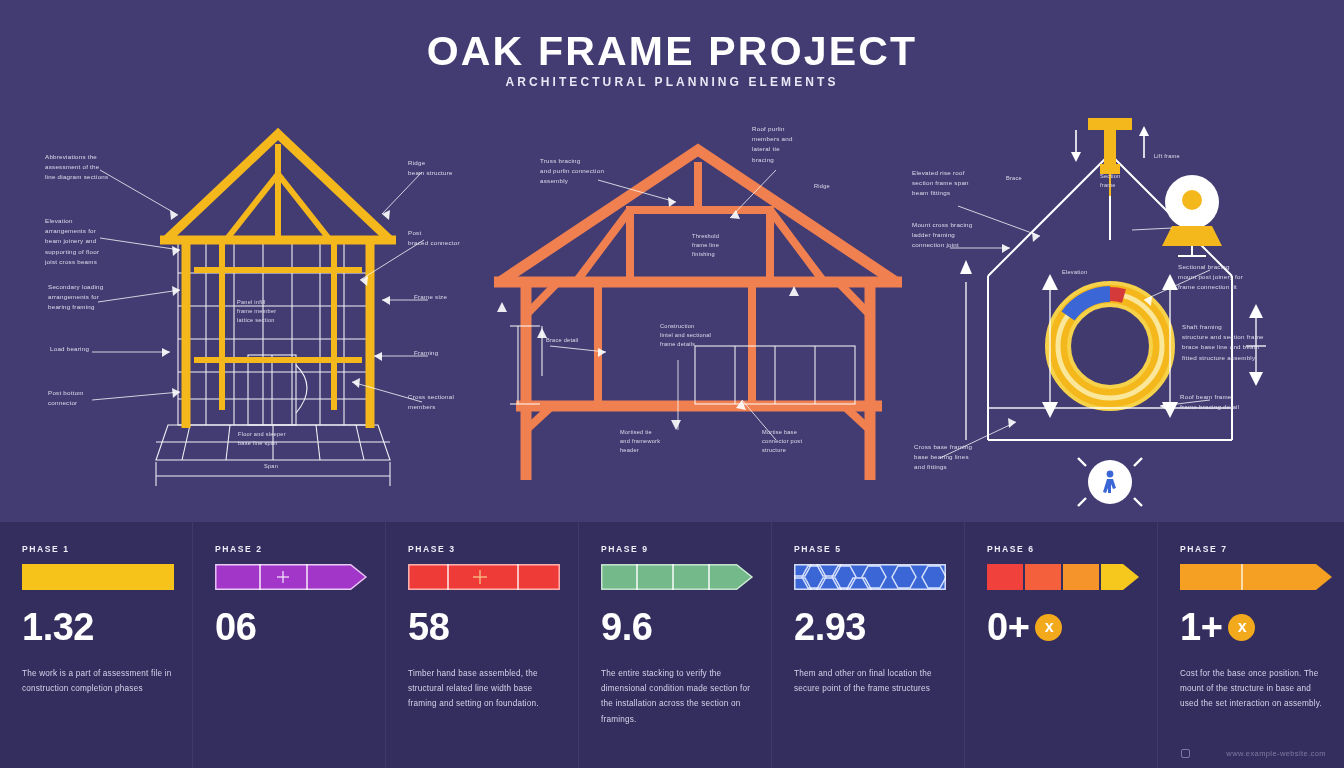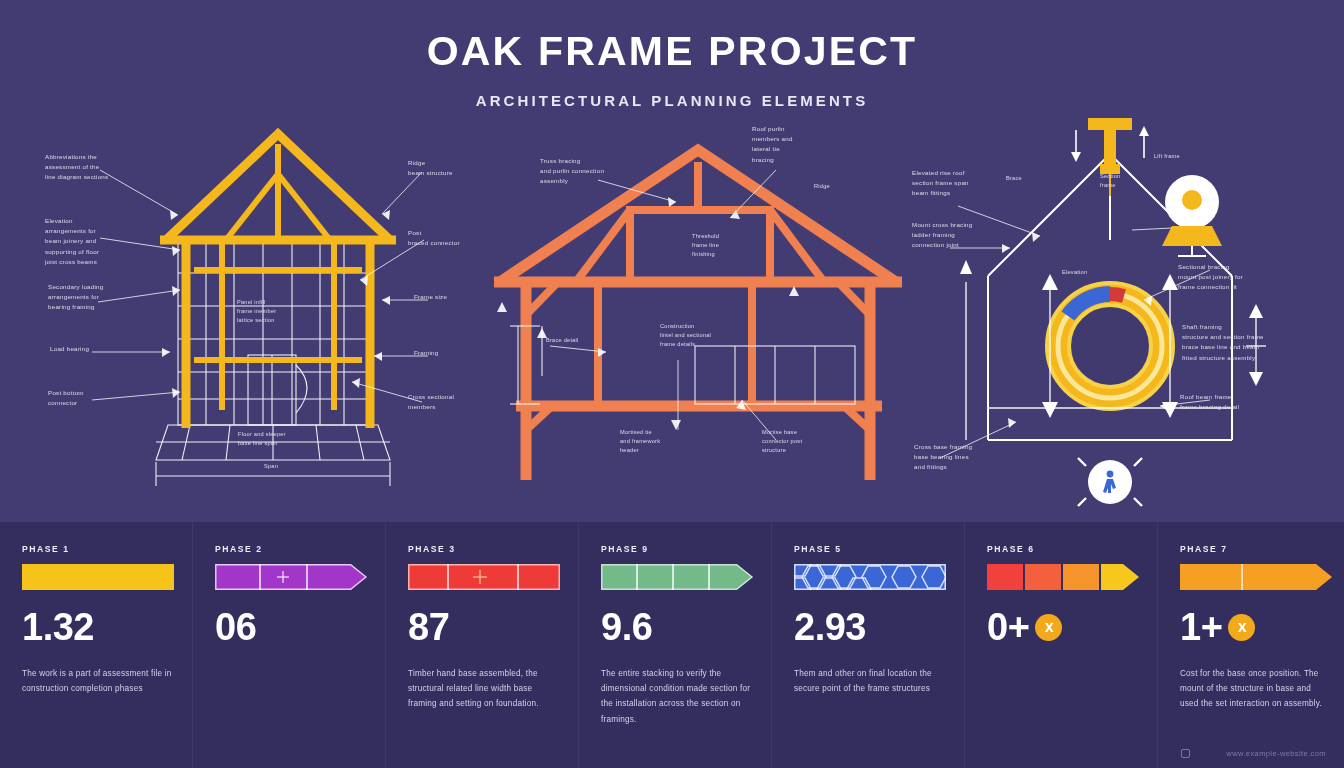--- a/index.html
+++ b/index.html
@@ -40,22 +40,22 @@
     text-align: center;
     z-index: 6;
   }
   .title {
     font-size: 41px;
     font-weight: bold;
     color: #ffffff;
     letter-spacing: 2.2px;
   }
   .subtitle {
-    margin-top: 17px;
-    font-size: 15px;
+    margin-top: 0;
+    font-size: 12px;
     font-weight: bold;
     color: #e9e6f5;
     letter-spacing: 3.1px;
   }
 
   
   .diagrams {
     position: absolute; left: 0; top: 110px;
     width: 1344px; height: 400px;
     z-index: 4;
@@ -539,21 +539,21 @@
             <line x1="110" y1="0" x2="110" y2="26"></line>
           </g>
           <rect x="0.8" y="0.8" width="150.4" height="24.4" fill="none" stroke="#ffffff" stroke-width="1.3" opacity=".7"></rect>
           <g stroke="#F7C98C" stroke-width="1.3" opacity=".95">
             <line x1="72" y1="6" x2="72" y2="20"></line>
             <line x1="65" y1="13" x2="79" y2="13"></line>
           </g>
         </svg>
       </div>
       <div class="phase-value">
-        <span>87</span>
+        <span>58</span>
       </div>
       <div class="phase-desc">Timber hand base assembled,
 the structural related line width
 base framing and setting on
 foundation.</div>
     </div>
 
     <div class="phase">
       <div class="phase-label">PHASE 9</div>
       <div class="bar-wrap">

